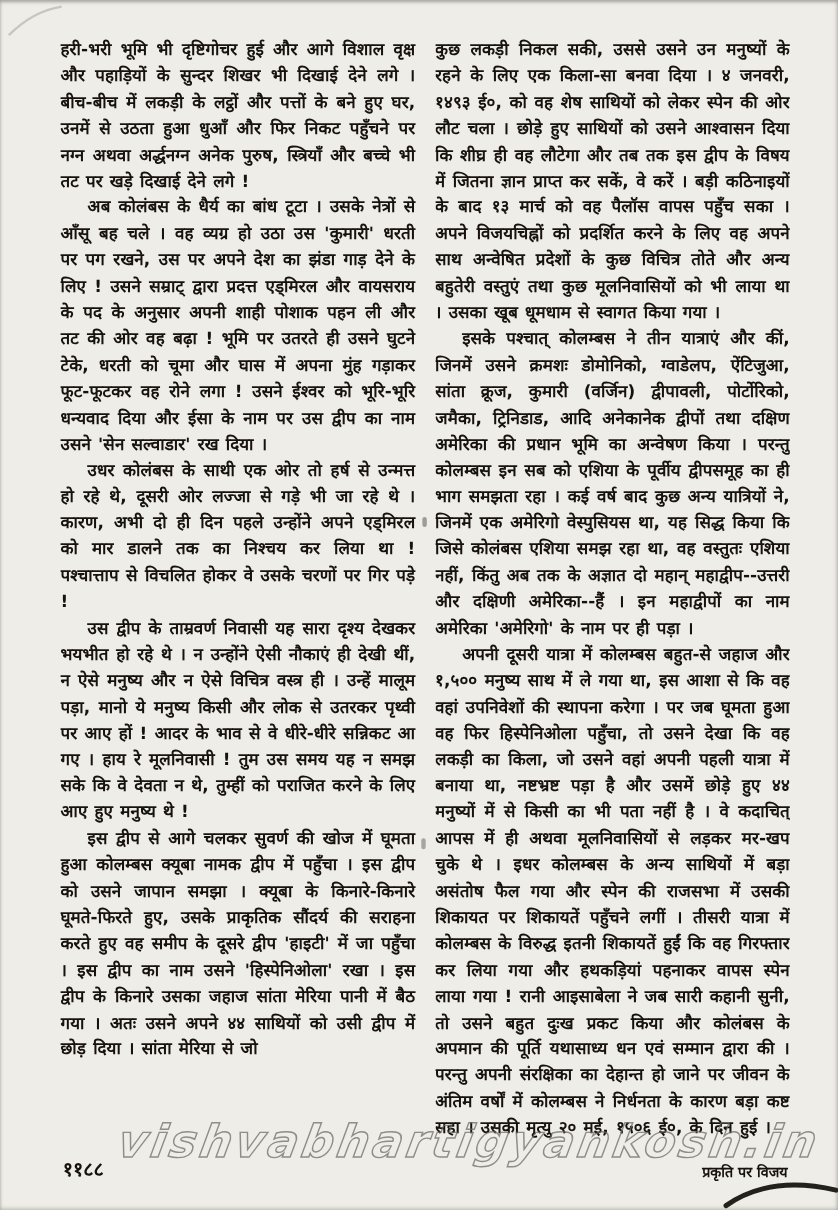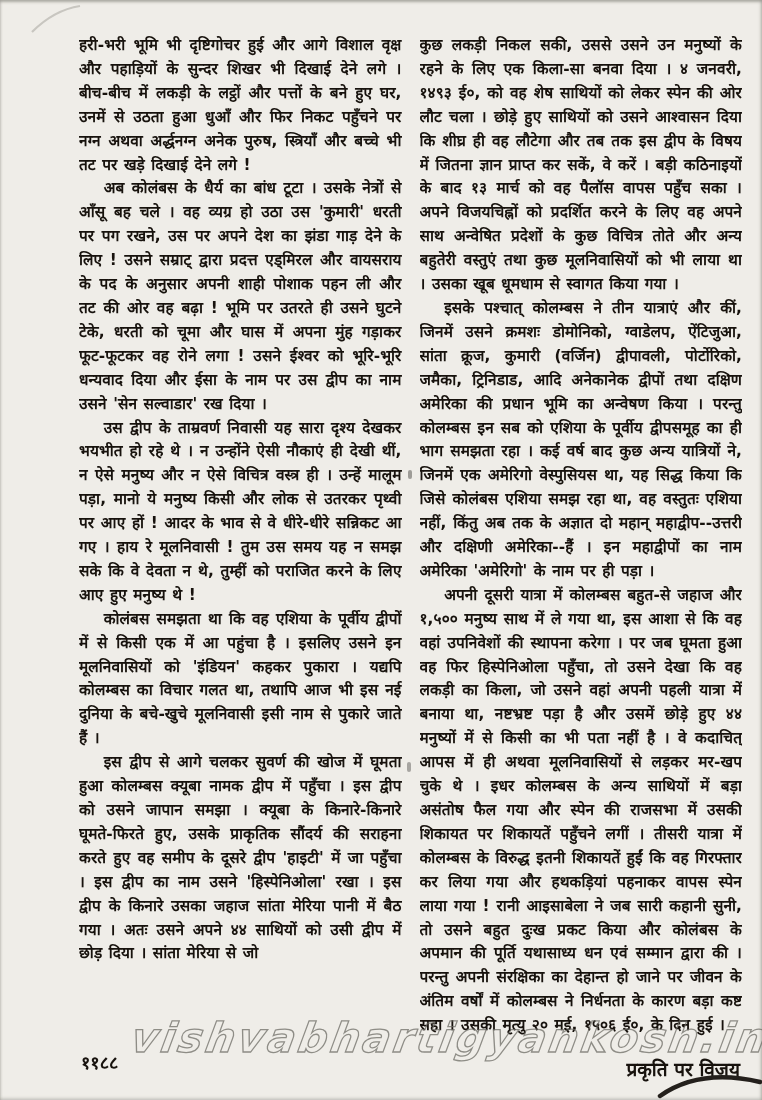--- a/index.html
+++ b/index.html
@@ -12,21 +12,20 @@
     position: relative;
     background: #efede8;
     font-family: "DejaVu Sans", sans-serif;
     color: #17120d;
     overflow: hidden;
     box-shadow: inset 0 2px 3px rgba(120,118,112,.55), inset 0 -2px 3px rgba(150,148,140,.35), inset -2px 0 3px rgba(160,158,150,.25);
   }
   .page {
     position: absolute;
     inset: 0;
-    margin-left: 24px;
   }
   .columns {
     position: absolute;
     top: 34px;
     left: 55px;
     width: 663px;
     display: flex;
     gap: 18px;
   }
   .column {
@@ -59,21 +58,21 @@
     position: absolute;
     left: 57px;
     top: 8px;
     font-size: 18px;
     font-weight: 700;
   }
   .running-title {
     position: absolute;
     right: 46px;
     top: 14px;
-    font-size: 19px;
+    font-size: 13px;
     font-weight: 700;
   }
   .watermark {
     position: absolute;
     left: 108px;
     top: 1014px;
     width: 500px;
     font-size: 41px;
     font-style: italic;
     font-weight: 700;
@@ -128,22 +127,22 @@
 <div class="page">
 
   <svg class="scan-mark-top-left" viewBox="0 0 80 36" aria-hidden="true">
     <path d="M4,30 Q26,8 52,4" stroke="#c8c6c0" stroke-width="2.2" fill="none"></path>
   </svg>
 
   <div class="columns">
     <div class="column">
         <p class="para">हरी-भरी भूमि भी दृष्टिगोचर हुई और आगे विशाल वृक्ष और पहाड़ियों के सुन्दर शिखर भी दिखाई देने लगे । बीच-बीच में लकड़ी के लट्ठों और पत्तों के बने हुए घर, उनमें से उठता हुआ धुआँ और फिर निकट पहुँचने पर नग्न अथवा अर्द्धनग्न अनेक पुरुष, स्त्रियाँ और बच्चे भी तट पर खड़े दिखाई देने लगे !</p>
         <p class="para indent">अब कोलंबस के धैर्य का बांध टूटा । उसके नेत्रों से आँसू बह चले । वह व्यग्र हो उठा उस 'कुमारी' धरती पर पग रखने, उस पर अपने देश का झंडा गाड़ देने के लिए ! उसने सम्राट् द्वारा प्रदत्त एड्मिरल और वायसराय के पद के अनुसार अपनी शाही पोशाक पहन ली और तट की ओर वह बढ़ा ! भूमि पर उतरते ही उसने घुटने टेके, धरती को चूमा और घास में अपना मुंह गड़ाकर फूट-फूटकर वह रोने लगा ! उसने ईश्वर को भूरि-भूरि धन्यवाद दिया और ईसा के नाम पर उस द्वीप का नाम उसने 'सेन सल्वाडार' रख दिया ।</p>
+        <p class="para indent">उधर कोलंबस के साथी एक ओर तो हर्ष से उन्मत्त हो रहे थे, दूसरी ओर लज्जा से गड़े भी जा रहे थे । कारण, अभी दो ही दिन पहले उन्होंने अपने एड्मिरल को मार डालने तक का निश्चय कर लिया था ! पश्चात्ताप से विचलित होकर वे उसके चरणों पर गिर पड़े !</p>
         <p class="para indent">उस द्वीप के ताम्रवर्ण निवासी यह सारा दृश्य देखकर भयभीत हो रहे थे । न उन्होंने ऐसी नौकाएं ही देखी थीं, न ऐसे मनुष्य और न ऐसे विचित्र वस्त्र ही । उन्हें मालूम पड़ा, मानो ये मनुष्य किसी और लोक से उतरकर पृथ्वी पर आए हों ! आदर के भाव से वे धीरे-धीरे सन्निकट आ गए । हाय रे मूलनिवासी ! तुम उस समय यह न समझ सके कि वे देवता न थे, तुम्हीं को पराजित करने के लिए आए हुए मनुष्य थे !</p>
-        <p class="para indent">कोलंबस समझता था कि वह एशिया के पूर्वीय द्वीपों में से किसी एक में आ पहुंचा है । इसलिए उसने इन मूलनिवासियों को 'इंडियन' कहकर पुकारा । यद्यपि कोलम्बस का विचार गलत था, तथापि आज भी इस नई दुनिया के बचे-खुचे मूलनिवासी इसी नाम से पुकारे जाते हैं ।</p>
         <p class="para indent">इस द्वीप से आगे चलकर सुवर्ण की खोज में घूमता हुआ कोलम्बस क्यूबा नामक द्वीप में पहुँचा । इस द्वीप को उसने जापान समझा । क्यूबा के किनारे-किनारे घूमते-फिरते हुए, उसके प्राकृतिक सौंदर्य की सराहना करते हुए वह समीप के दूसरे द्वीप 'हाइटी' में जा पहुँचा । इस द्वीप का नाम उसने 'हिस्पेनिओला' रखा । इस द्वीप के किनारे उसका जहाज सांता मेरिया पानी में बैठ गया । अतः उसने अपने ४४ साथियों को उसी द्वीप में छोड़ दिया । सांता मेरिया से जो</p>
       </div>
     <div class="column">
         <p class="para">कुछ लकड़ी निकल सकी, उससे उसने उन मनुष्यों के रहने के लिए एक किला-सा बनवा दिया । ४ जनवरी, १४९३ ई०, को वह शेष साथियों को लेकर स्पेन की ओर लौट चला । छोड़े हुए साथियों को उसने आश्वासन दिया कि शीघ्र ही वह लौटेगा और तब तक इस द्वीप के विषय में जितना ज्ञान प्राप्त कर सकें, वे करें । बड़ी कठिनाइयों के बाद १३ मार्च को वह पैलॉस वापस पहुँच सका । अपने विजयचिह्नों को प्रदर्शित करने के लिए वह अपने साथ अन्वेषित प्रदेशों के कुछ विचित्र तोते और अन्य बहुतेरी वस्तुएं तथा कुछ मूलनिवासियों को भी लाया था । उसका खूब धूमधाम से स्वागत किया गया ।</p>
         <p class="para indent">इसके पश्चात् कोलम्बस ने तीन यात्राएं और कीं, जिनमें उसने क्रमशः डोमोनिको, ग्वाडेलप, ऐंटिजुआ, सांता क्रूज, कुमारी (वर्जिन) द्वीपावली, पोर्टोरिको, जमैका, ट्रिनिडाड, आदि अनेकानेक द्वीपों तथा दक्षिण अमेरिका की प्रधान भूमि का अन्वेषण किया । परन्तु कोलम्बस इन सब को एशिया के पूर्वीय द्वीपसमूह का ही भाग समझता रहा । कई वर्ष बाद कुछ अन्य यात्रियों ने, जिनमें एक अमेरिगो वेस्पुसियस था, यह सिद्ध किया कि जिसे कोलंबस एशिया समझ रहा था, वह वस्तुतः एशिया नहीं, किंतु अब तक के अज्ञात दो महान् महाद्वीप--उत्तरी और दक्षिणी अमेरिका--हैं । इन महाद्वीपों का नाम अमेरिका 'अमेरिगो' के नाम पर ही पड़ा ।</p>
         <p class="para indent">अपनी दूसरी यात्रा में कोलम्बस बहुत-से जहाज और १,५०० मनुष्य साथ में ले गया था, इस आशा से कि वह वहां उपनिवेशों की स्थापना करेगा । पर जब घूमता हुआ वह फिर हिस्पेनिओला पहुँचा, तो उसने देखा कि वह लकड़ी का किला, जो उसने वहां अपनी पहली यात्रा में बनाया था, नष्टभ्रष्ट पड़ा है और उसमें छोड़े हुए ४४ मनुष्यों में से किसी का भी पता नहीं है । वे कदाचित् आपस में ही अथवा मूलनिवासियों से लड़कर मर-खप चुके थे । इधर कोलम्बस के अन्य साथियों में बड़ा असंतोष फैल गया और स्पेन की राजसभा में उसकी शिकायत पर शिकायतें पहुँचने लगीं । तीसरी यात्रा में कोलम्बस के विरुद्ध इतनी शिकायतें हुईं कि वह गिरफ्तार कर लिया गया और हथकड़ियां पहनाकर वापस स्पेन लाया गया ! रानी आइसाबेला ने जब सारी कहानी सुनी, तो उसने बहुत दुःख प्रकट किया और कोलंबस के अपमान की पूर्ति यथासाध्य धन एवं सम्मान द्वारा की । परन्तु अपनी संरक्षिका का देहान्त हो जाने पर जीवन के अंतिम वर्षों में कोलम्बस ने निर्धनता के कारण बड़ा कष्ट सहा । उसकी मृत्यु २० मई, १५०६ ई०, के दिन हुई ।</p>
       </div>
   </div>
 
   <div class="watermark">vishvabhartigyankosh.in</div>

